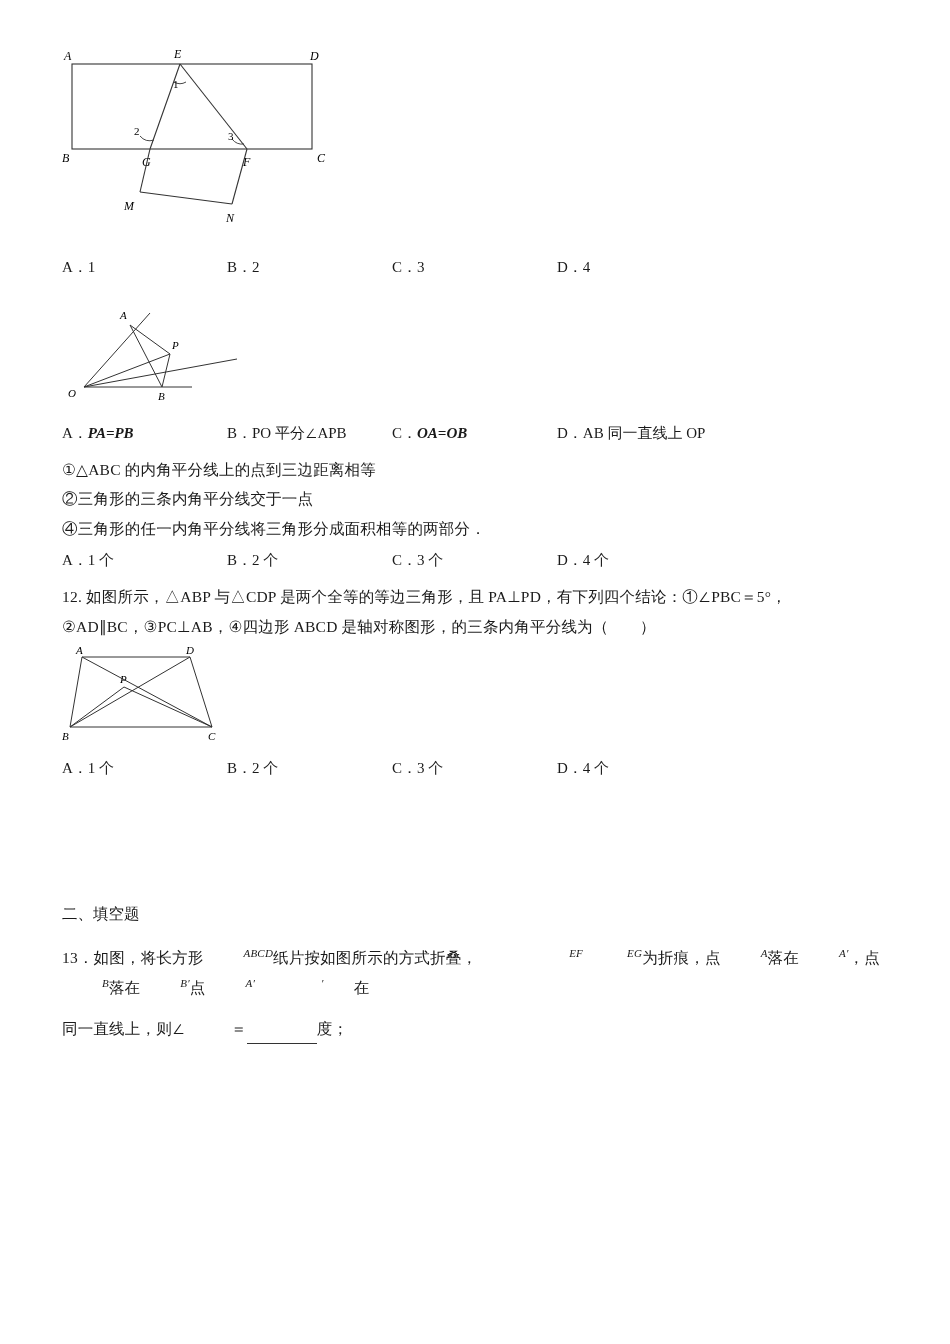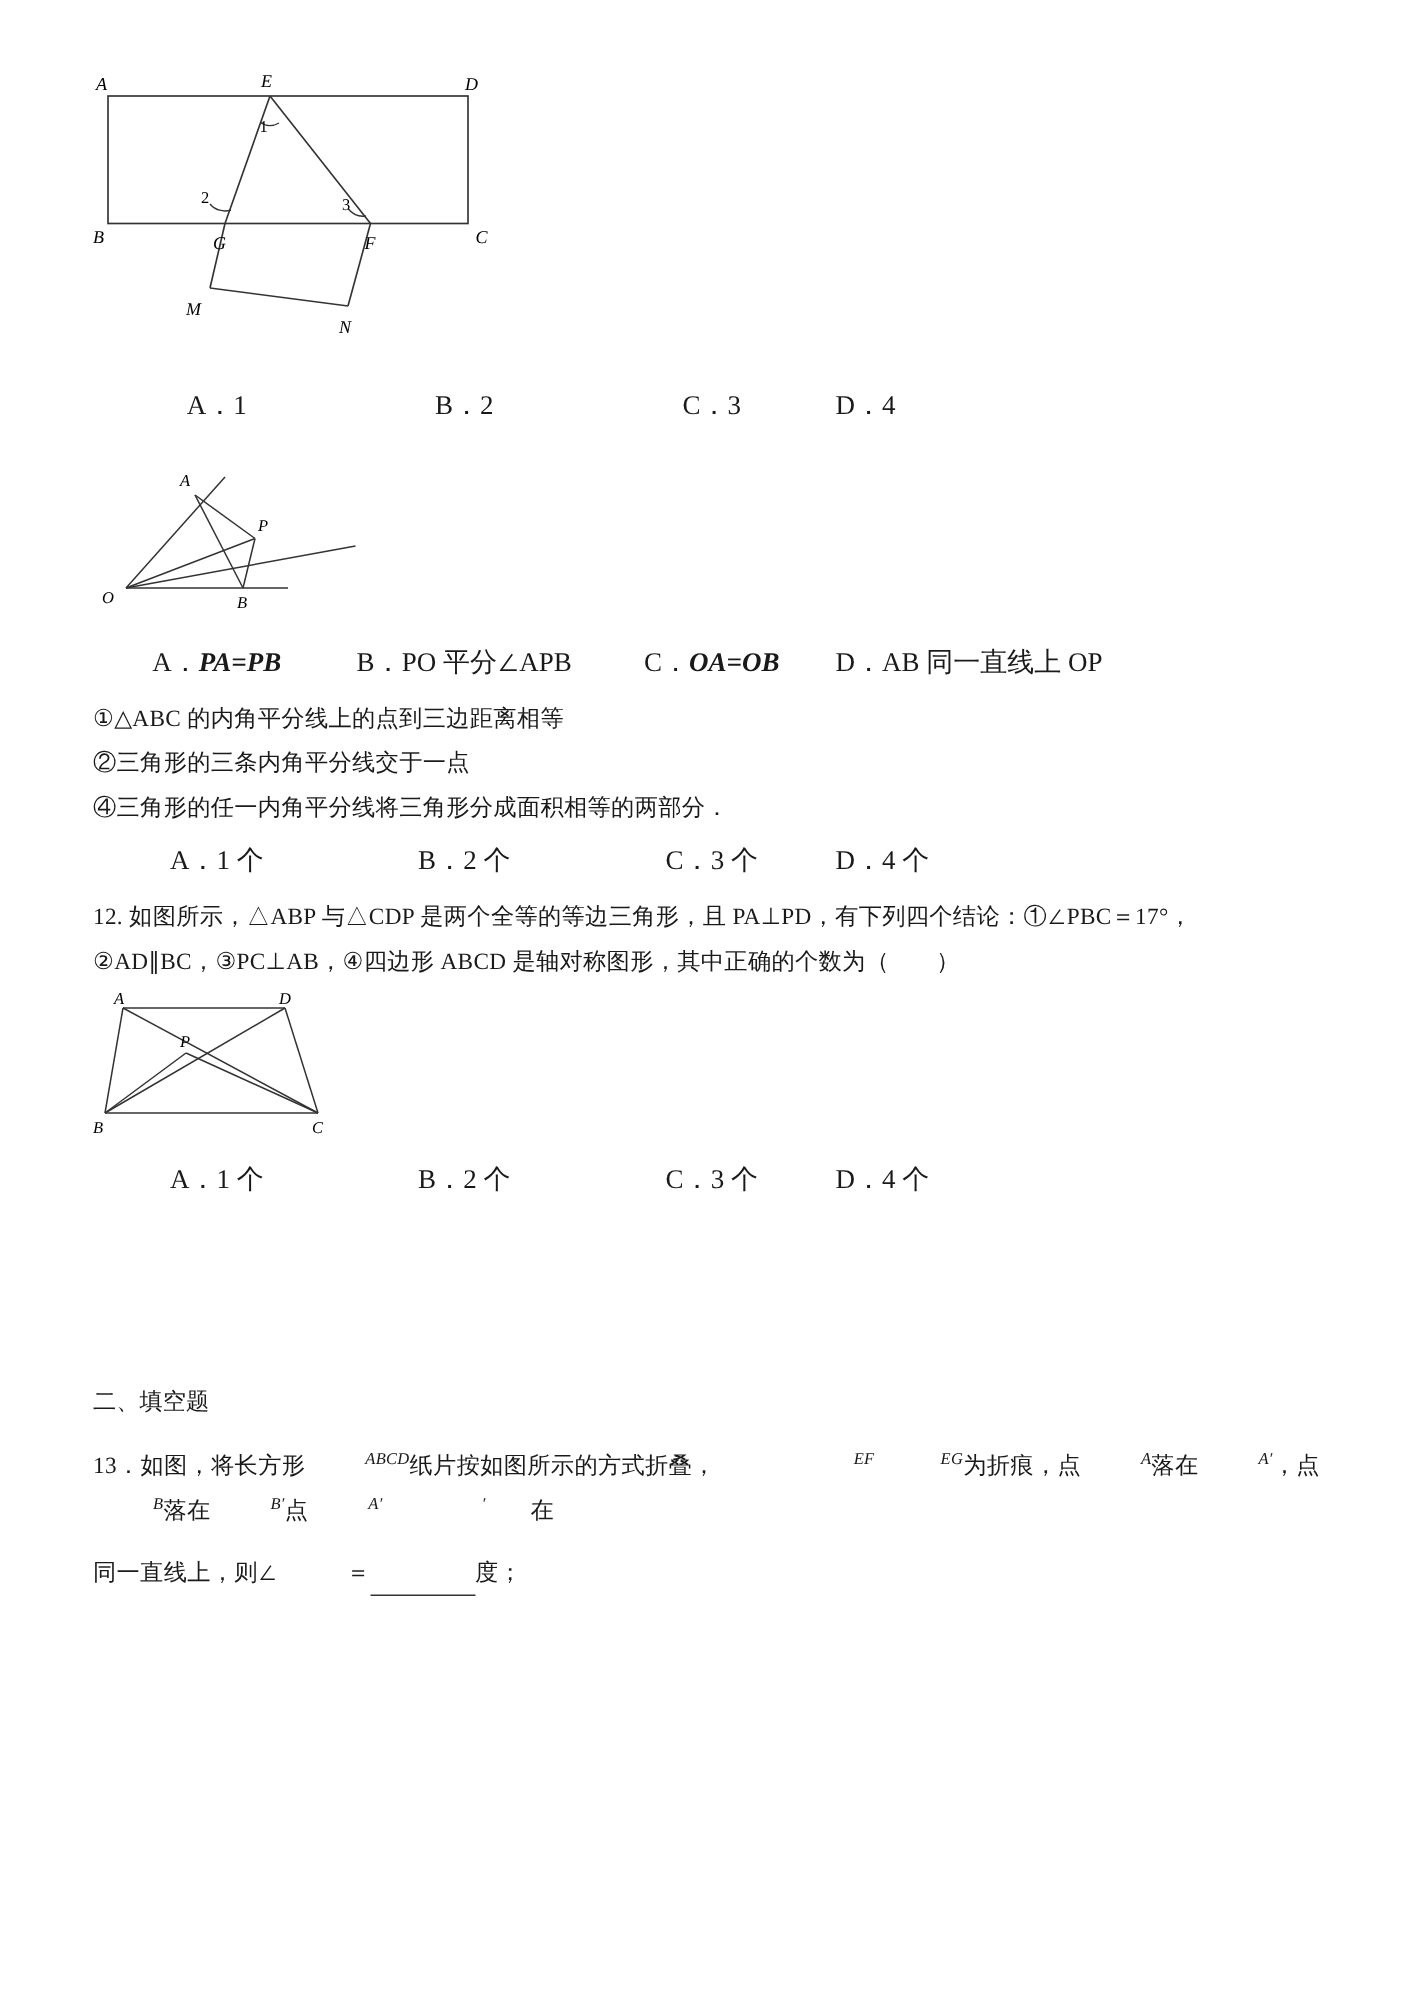--- a/index.html
+++ b/index.html
@@ -31,23 +31,22 @@
     position: relative;
   }
   .q-line {
     font-size: 15.5px;
     line-height: 1.9;
     margin: 0;
     letter-spacing: 0.2px;
   }
   .opts {
     display: flex;
-    font-size: 18px;
+    font-size: 15px;
     margin: 6px 0 0 0;
-    text-align: center;
   }
   .opts .opt {
     display: inline-block;
   }
   .it { font-style: italic; font-weight: bold; }
   .sec-head {
     font-family: "Liberation Sans", sans-serif;
     font-weight: normal;
     font-size: 15.5px;
   }
@@ -176,24 +175,24 @@
       </div>
       <div class="opt">
         <span>D．</span><span>4 个</span>
       </div>
     </div>
 
     <div style="height:12px"></div>
 
     <div class="q-line">
       <span>12.</span>
-      <span>如图所示，△ABP 与△CDP 是两个全等的等边三角形，且 PA⊥PD，有下列四个结论：①∠PBC＝17°，</span>
-    </div>
-    <div class="q-line">
-      <span>②AD∥BC，③PC⊥AB，④四边形 ABCD 是轴对称图形，其中正确的个数为（　　）</span>
+      <span>如图所示，△ABP 与△CDP 是两个全等的等边三角形，且 PA⊥PD，有下列四个结论：①∠PBC＝5°，</span>
+    </div>
+    <div class="q-line">
+      <span>②AD∥BC，③PC⊥AB，④四边形 ABCD 是轴对称图形，的三条内角平分线为（　　）</span>
     </div>
 
     <div class="fig-wrap" style="margin-top:4px">
       <svg width="180" height="100" viewBox="0 0 180 100">
 
         <line x1="20" y1="12" x2="128" y2="12" stroke="#333" stroke-width="1"></line>
         <line x1="20" y1="12" x2="8" y2="82" stroke="#333" stroke-width="1"></line>
         <line x1="128" y1="12" x2="150" y2="82" stroke="#333" stroke-width="1"></line>
         <line x1="8" y1="82" x2="150" y2="82" stroke="#333" stroke-width="1"></line>
         <line x1="20" y1="12" x2="150" y2="82" stroke="#333" stroke-width="1"></line>

